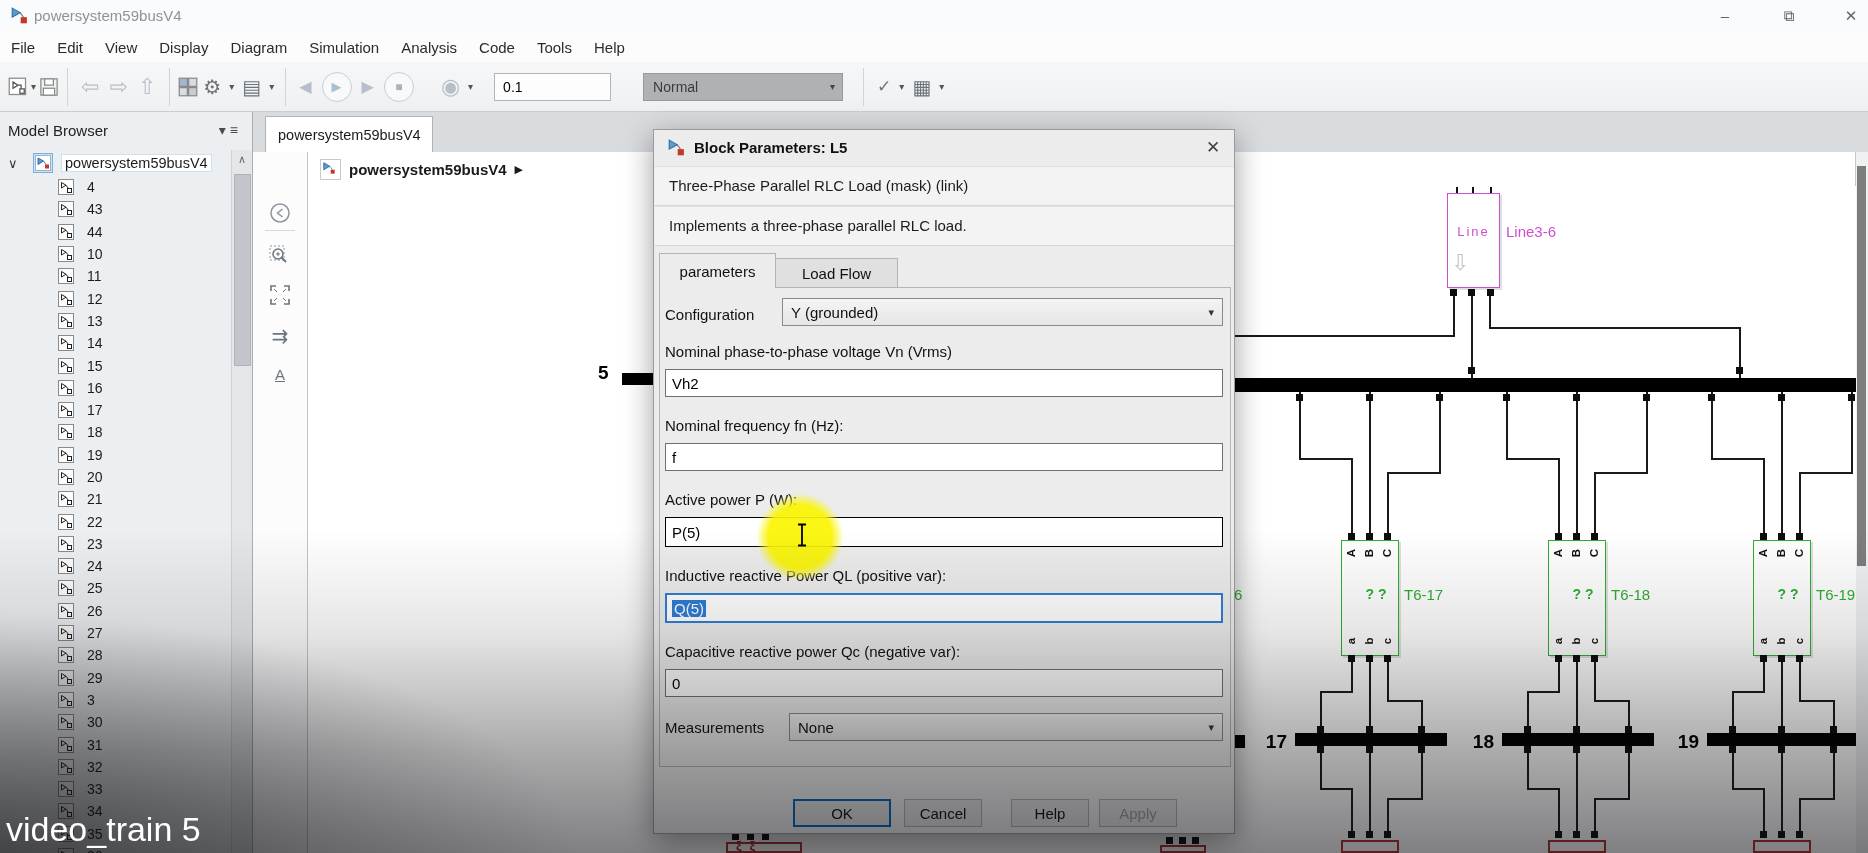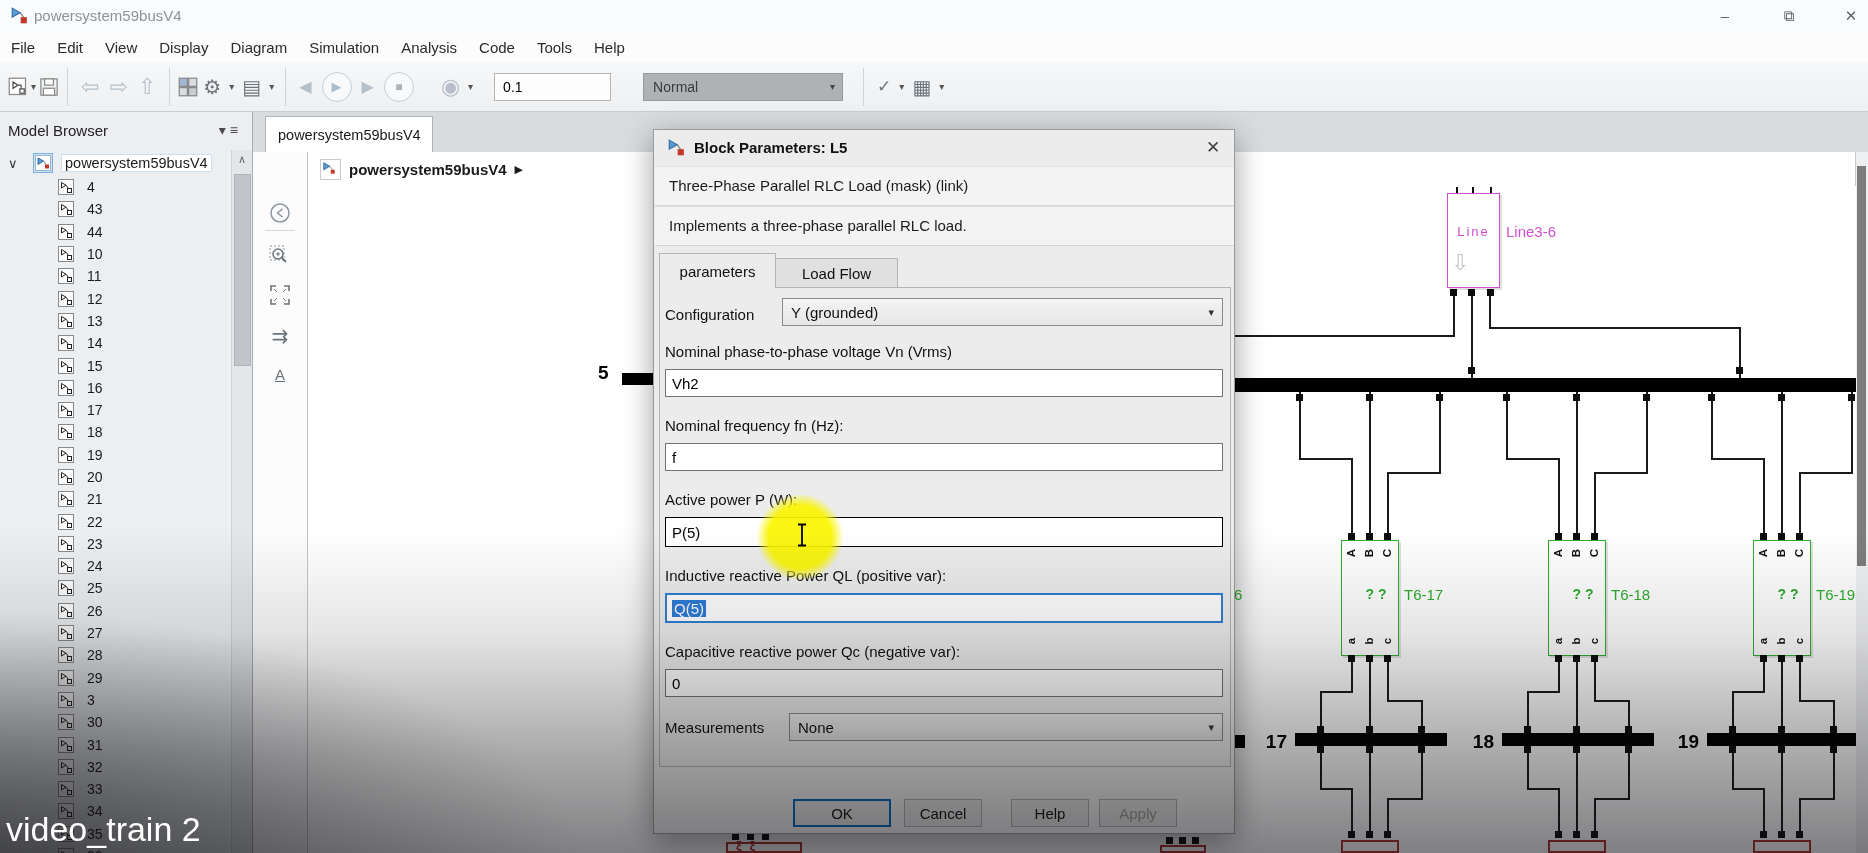--- a/index.html
+++ b/index.html
@@ -889,13 +889,13 @@
   <div class="dlg-btn" id="btn-cancel">Cancel</div>
   <div class="dlg-btn" id="btn-help">Help</div>
   <div class="dlg-btn" id="btn-apply">Apply</div>
 </div>
 
 <div id="spotlight"></div>
 <svg id="ibeam" width="14" height="24" viewBox="0 0 14 24">
   <path d="M3 1.5 H11 M7 1.5 V22.5 M3 22.5 H11" stroke="#000" stroke-width="1.8" fill="none"></path>
 </svg>
 <div id="vignette"></div>
-<div id="watermark">video_train 2</div>
+<div id="watermark">video_train 5</div>
 
 </body></html>

